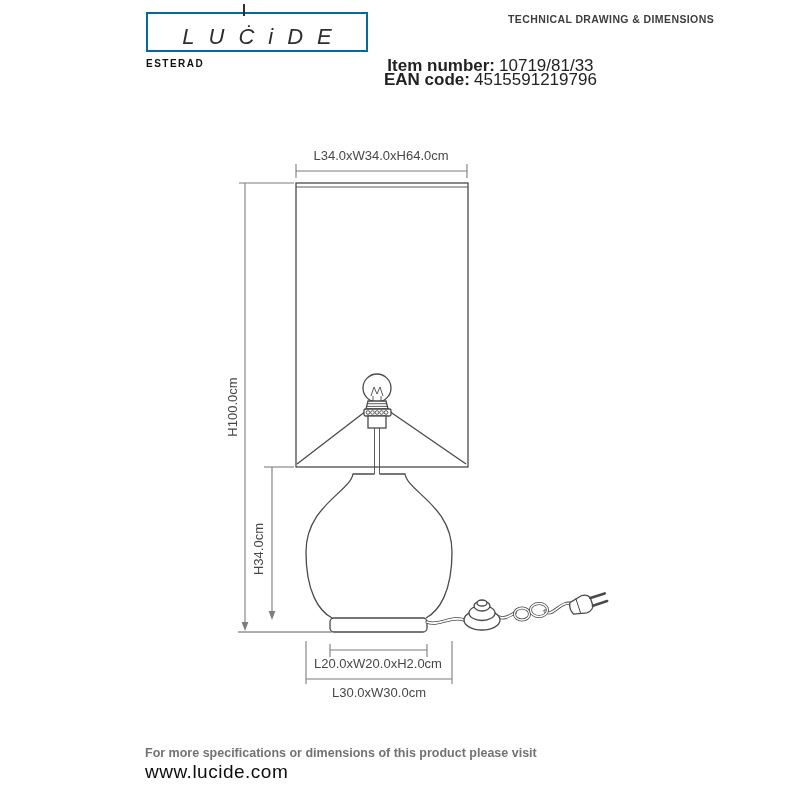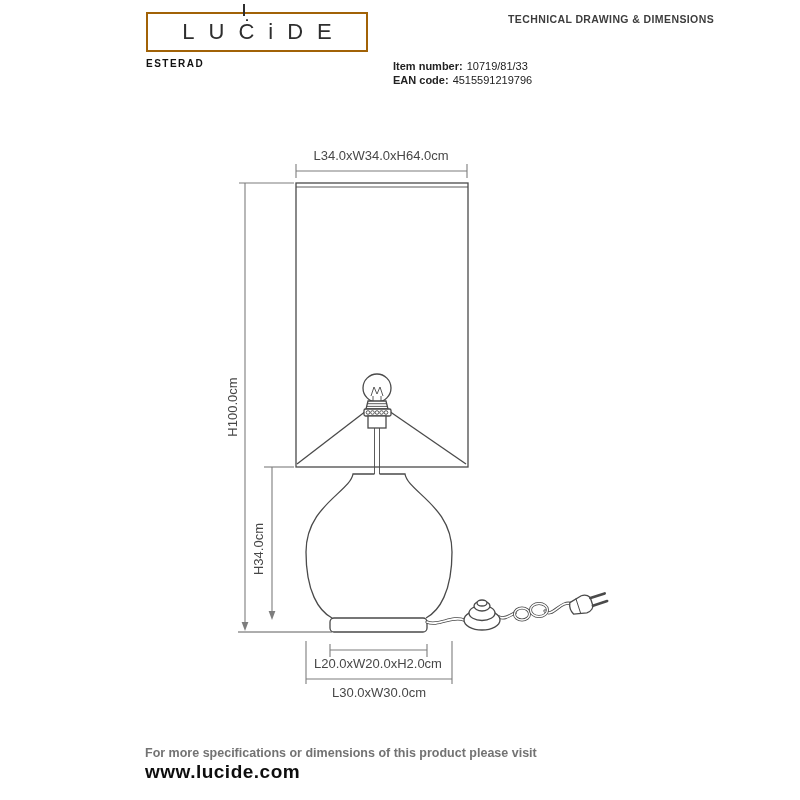--- a/index.html
+++ b/index.html
@@ -4,40 +4,40 @@
 <style>
   html,body{margin:0;padding:0;}
   body{
     width:800px;height:800px;position:relative;background:#ffffff;
     font-family:"Liberation Sans",sans-serif;color:#1f1f1f;overflow:hidden;
   }
   .abs{position:absolute;}
   
   #logo-box{
     left:146px;top:12px;width:218px;height:36px;
-    border:2px solid #a16207;display:flex;align-items:center;justify-content:center;
+    border:2px solid #0369a1;display:flex;align-items:flex-end;justify-content:center;font-style:italic;
   }
   #logo-text{
     font-size:22px;font-weight:400;color:#2e2e2e;
     letter-spacing:14px;margin-right:-14px;white-space:nowrap;
   }
   #logo-c-tick{left:243px;top:4px;width:2px;height:12px;background:#2e2e2e;}
   #tagline{
     left:476px;top:13px;font-size:10.5px;font-weight:bold;
     letter-spacing:0.4px;color:#3d3d3d;white-space:nowrap;margin-left:32px;
   }
   #product-name{
     left:146px;top:58px;font-size:10px;font-weight:bold;
     letter-spacing:1.5px;color:#111;
   }
-  #product-codes{left:393px;top:59px;font-size:11px;line-height:14px;color:#222;}
+  #product-codes{left:384px;top:59px;font-size:17px;line-height:14px;color:#222;text-align:center;}
   #product-codes .lbl{font-weight:bold;margin-right:4px;}
   
   #footer-note{left:145px;top:746px;font-size:12.5px;font-weight:bold;color:#737373;white-space:nowrap;}
-  #footer-site{left:145px;top:761px;font-size:19px;font-weight:bold;letter-spacing:0.5px;color:#0d0d0d;}
+  #footer-site{left:145px;top:761px;font-size:19px;font-weight:normal;letter-spacing:0.5px;color:#0d0d0d;}
   
   #drawing-svg{left:0;top:0;}
   .art{stroke:#4a4a4a;stroke-width:1.3;fill:none;}
   .artfill{stroke:#4a4a4a;stroke-width:1.3;fill:#ffffff;}
   .thin{stroke-width:0.9;}
   .dim{stroke:#7d7d7d;stroke-width:1.1;fill:none;}
   .dim-label{fill:#474747;font-size:13px;font-family:"Liberation Sans",sans-serif;}
   .cord-outer{stroke:#4a4a4a;stroke-width:3.2;fill:none;stroke-linecap:round;}
   .cord-inner{stroke:#ffffff;stroke-width:1.6;fill:none;stroke-linecap:round;}
   .knot-outer{stroke:#4a4a4a;stroke-width:3.0;fill:none;}

